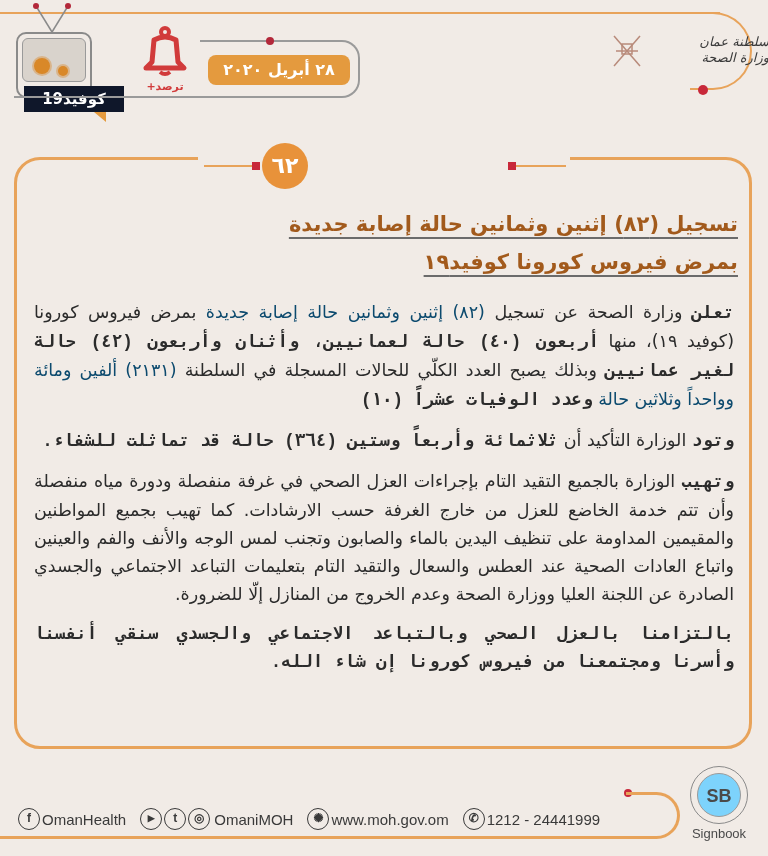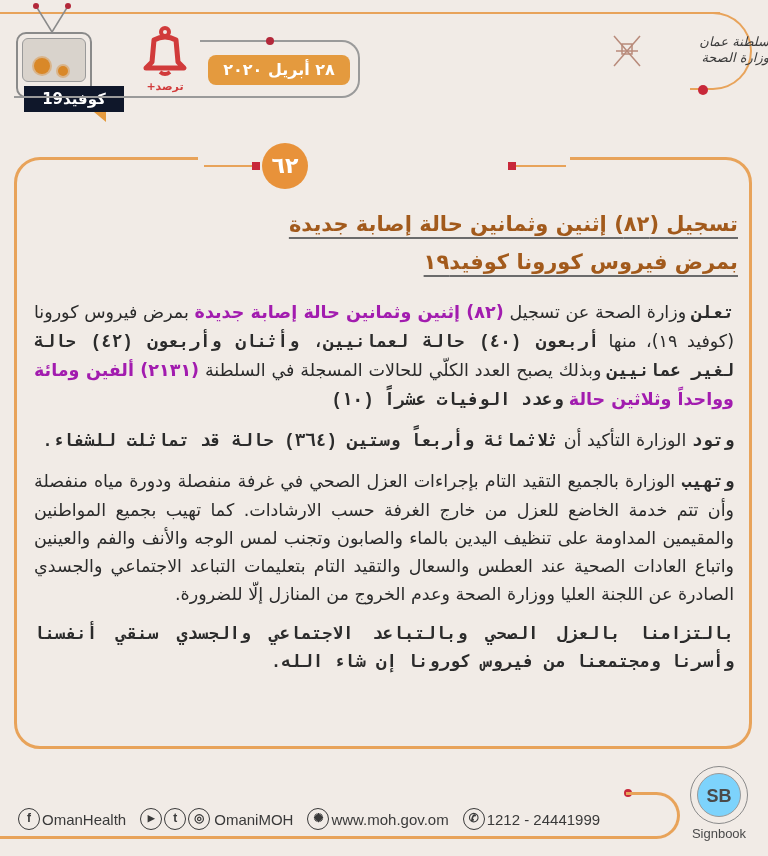--- a/index.html
+++ b/index.html
@@ -117,21 +117,21 @@
     direction: rtl; text-align: right; color: #a25a1c; font-weight: bold;
     font-size: 21px; line-height: 38px;
   }
   .subtitle span { text-decoration: underline; text-decoration-color: #6b6b6b; text-underline-offset: 6px; }
   .body {
     position: absolute; left: 34px; top: 298px; width: 700px;
     direction: rtl; text-align: justify; font-size: 17.5px; line-height: 28px; color: #2b2b2b;
   }
   .body p { margin-bottom: 12px; }
   .b { font-weight: bold; font-family: Liberation Mono, monospace; }
-  .hl { color: #a21caf; font-weight: bold; }
+  .hl { color: #0c4a6e; font-weight: normal; }
   
   .footer-line {
     position: absolute; left: 0; top: 836px; width: 640px; height: 3px; background: #e8a35a;
   }
   .footer-curve {
     position: absolute; left: 630px; top: 792px; width: 50px; height: 47px;
     border: 3px solid #e8a35a; border-left: none; border-radius: 0 24px 24px 0;
   }
   .footer-curve-top { position: absolute; left: 626px; top: 792px; width: 10px; height: 3px; background:#e8a35a; }
   .footer-dot {

